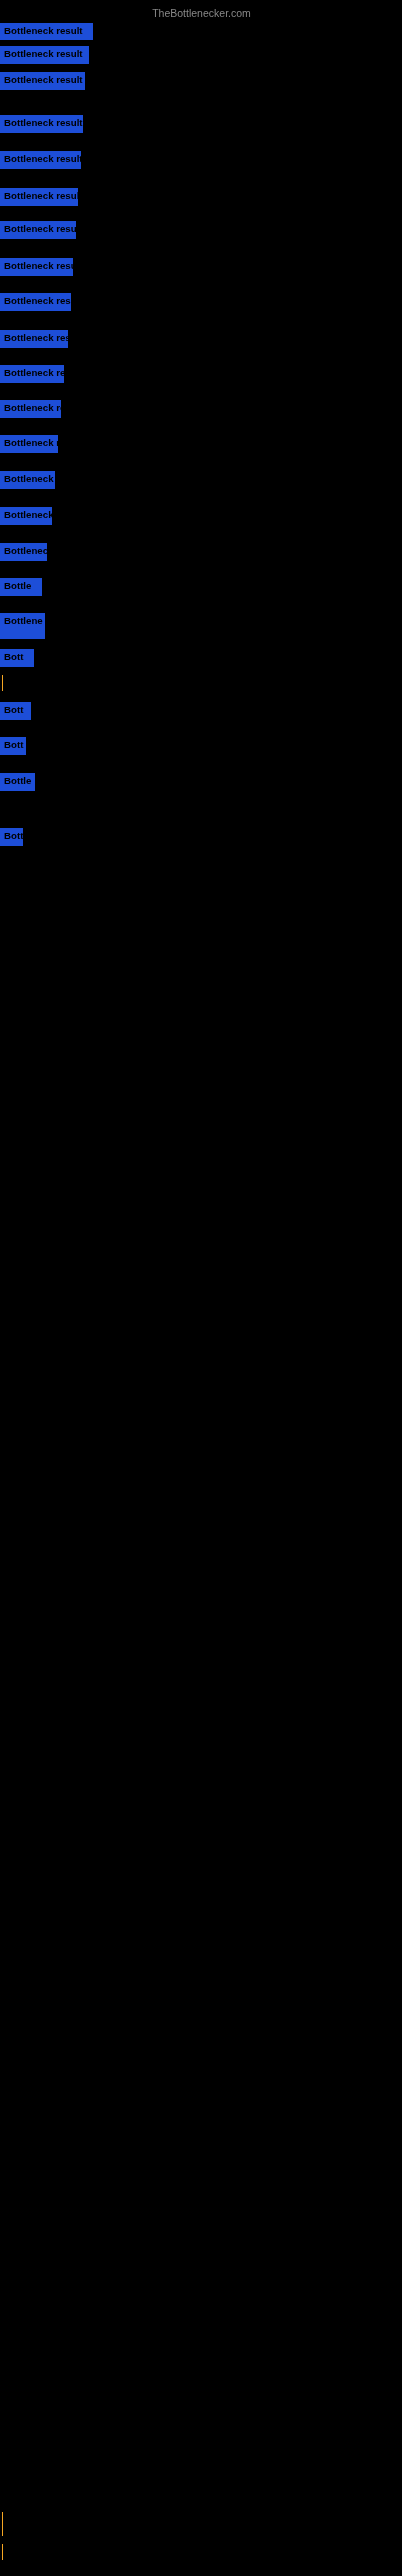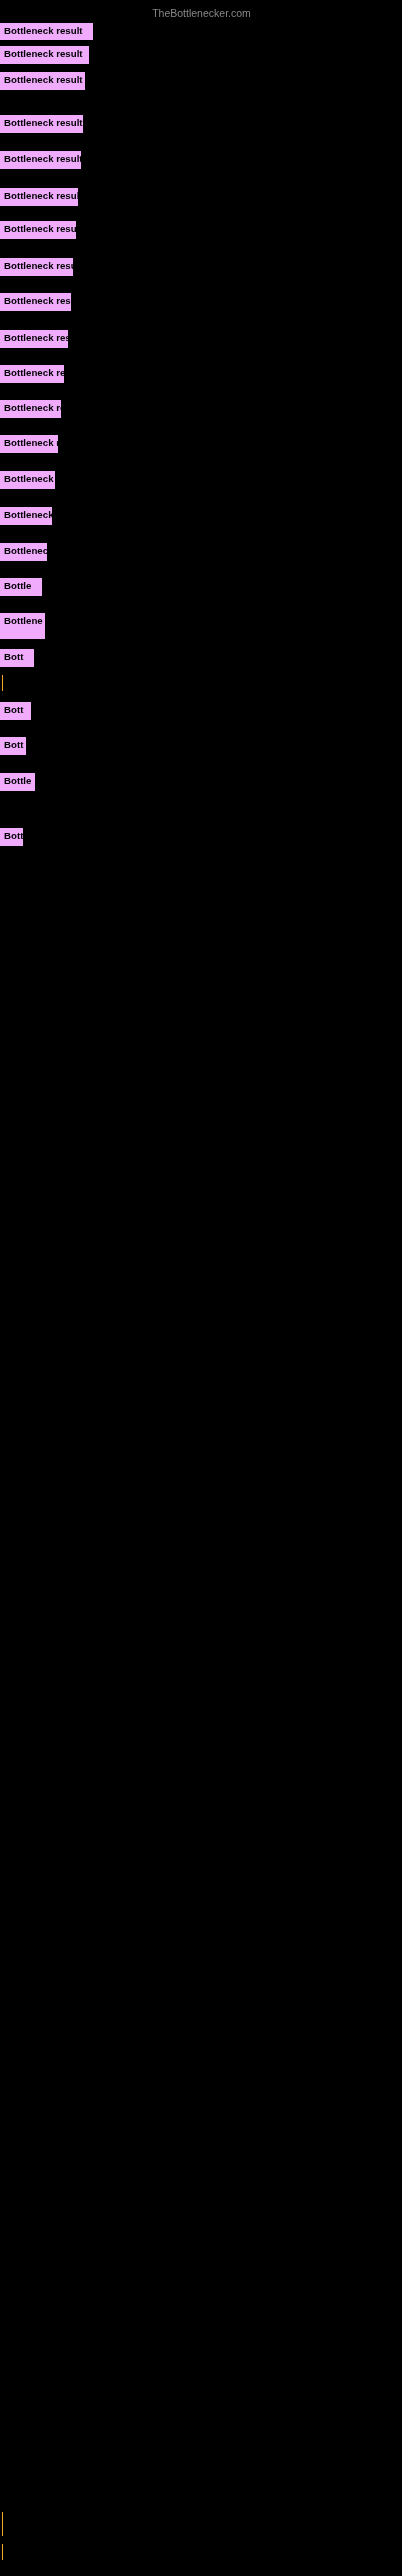--- a/index.html
+++ b/index.html
@@ -22,21 +22,21 @@
       left: 50%;
       transform: translateX(-50%);
       color: #888888;
       font-size: 10.5px;
       white-space: nowrap;
     }
 
     .bottleneck-label {
       position: absolute;
       left: 0;
-      background-color: #f0abfc;
+      background-color: #1d4ed8;
       color: #000000;
       font-size: 9.7px;
       font-weight: bold;
       padding: 2.4px 4px;
       white-space: nowrap;
       overflow: hidden;
     }
 
     .vertical-line {
       position: absolute;

